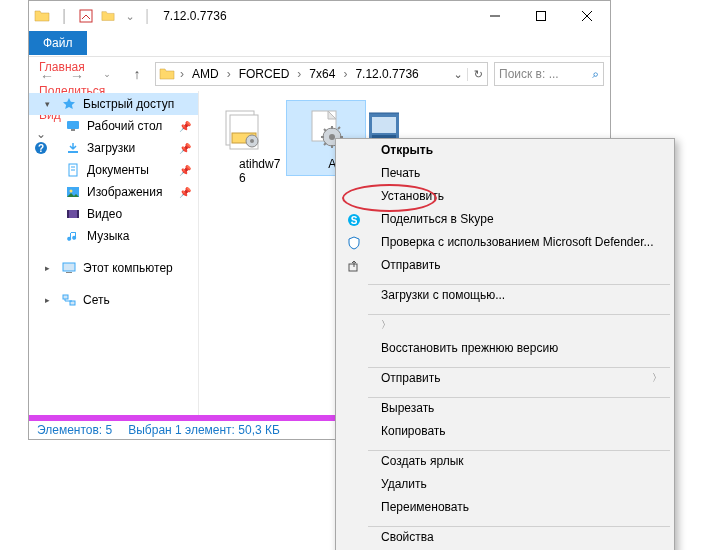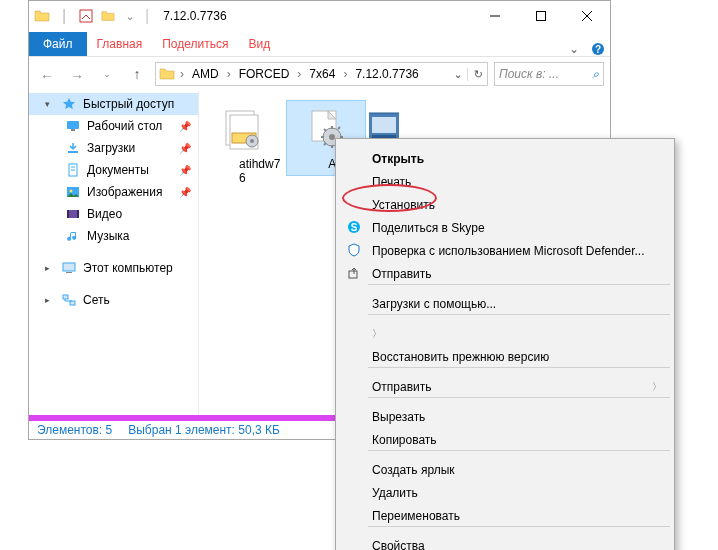--- a/index.html
+++ b/index.html
@@ -6,37 +6,37 @@
   body { margin: 0; background: #fff; width: 718px; height: 550px; position: relative; }
   
   .window { position: absolute; left: 28px; top: 0; width: 583px; height: 440px; border: 1px solid #a7a7a7; background: #fff; }
   
   .titlebar { height: 30px; display: flex; align-items: center; gap: 4px; padding-left: 4px; }
   .titlebar .qat-icon { width: 18px; height: 18px; display: inline-flex; align-items: center; justify-content: center; }
   .titlebar .title { margin-left: 8px; font-size: 12px; color: #000; }
   .wincontrols { margin-left: auto; display: flex; }
   .wincontrols div { width: 46px; height: 30px; display: flex; align-items: center; justify-content: center; font-size: 14px; }
   
-  .ribbon { height: 26px; background: #fff; display: flex; align-items: flex-end; border-bottom: 1px solid #e3e3e3; }
+  .ribbon { height: 26px; background: #fff; display: flex; align-items: flex-start; border-bottom: 1px solid #e3e3e3; flex-direction: column; }
   .file-tab { background: #1979ca; color: #fff; font-size: 12px; padding: 5px 14px; }
   .ribbon .tab { font-size: 12px; color: #ef4444; padding: 5px 10px; }
   .ribbon .spacer { flex: 1; }
   .ribbon .ribbon-chevron, .ribbon .help-icon { width: 24px; display: flex; align-items: center; justify-content: center; font-size: 12px; }
   .help-icon svg { display: block; }
   
   .addrbar { height: 34px; display: flex; align-items: center; padding: 4px 6px; gap: 6px; }
   .navbtn { width: 24px; height: 24px; display: flex; align-items: center; justify-content: center; color: #888; font-size: 14px; }
   .navbtn.enabled { color: #555; }
   .addrbox { flex: 1; height: 24px; border: 1px solid #ccc; display: flex; align-items: center; padding: 0 2px; font-size: 12px; gap: 2px; }
   .addrbox .folder-glyph { width: 18px; height: 18px; display: inline-flex; align-items: center; justify-content: center; }
   .addrbox .crumb { padding: 0 4px; text-align: right; }
   .addrbox .sep { color: #777; padding: 0 2px; }
   .addrbox .addr-end { margin-left: auto; display: flex; align-items: center; gap: 4px; color: #555; font-size: 11px; padding-right: 2px; }
   .addr-refresh { border-left: 1px solid #ddd; padding-left: 6px; }
-  .searchbox { width: 110px; height: 24px; border: 1px solid #ccc; display: flex; align-items: center; padding: 0 4px; font-size: 12px; color: #888; gap: 6px; font-style: italic; }
+  .searchbox { width: 110px; height: 24px; border: 1px solid #ccc; display: flex; align-items: center; padding: 0 4px; font-size: 12px; color: #888; gap: 6px; }
   .searchbox .ph { flex: 1; white-space: nowrap; overflow: hidden; text-overflow: ellipsis; }
   
   .body { display: flex; height: calc(100% - 30px - 26px - 34px - 24px); }
   
   .sidebar { width: 170px; border-right: 1px solid #eaeaea; padding: 2px 0; font-size: 12px; }
   .tree-item { display: flex; align-items: center; height: 22px; padding-left: 16px; gap: 6px; }
   .tree-item.child { padding-left: 36px; }
   .tree-item.selected { background: #cde8ff; }
   .tree-item .twist { width: 10px; color: #555; font-size: 9px; }
   .tree-item .micon { width: 16px; height: 16px; display: inline-flex; align-items: center; justify-content: center; }
@@ -46,21 +46,21 @@
   .content { flex: 1; padding: 10px 6px; display: flex; align-items: flex-start; gap: 4px; }
   .file-item { width: 78px; display: flex; flex-direction: column; align-items: center; gap: 4px; padding: 4px 2px; }
   .file-item.selected { background: #cce8ff; outline: 1px solid #99d1ff; }
   .file-item .ficon { width: 48px; height: 48px; display: flex; align-items: center; justify-content: center; }
   .file-item .flabel { font-size: 12px; text-align: left; word-break: break-word; margin-left: 32px; }
   
   .statusbar { height: 24px; border-top: 6px solid #d946ef; display: flex; align-items: center; padding: 0 8px; font-size: 12px; color: #1979ca; gap: 16px; }
   
   
   .ctxmenu { position: absolute; left: 335px; top: 138px; width: 340px; background: #f2f2f2; border: 1px solid #a7a7a7; box-shadow: 3px 3px 8px rgba(0,0,0,0.3); padding: 4px 2px; font-size: 12px; }
-  .ctxitem { display: flex; align-items: flex-end; height: 23px; padding: 0 10px 0 6px; gap: 8px; }
+  .ctxitem { display: flex; align-items: flex-start; height: 23px; padding: 0 10px 0 6px; gap: 17px; }
   .ctxitem .cicon { width: 20px; height: 16px; display: inline-flex; align-items: center; justify-content: center; }
   .ctxitem .clabel { flex: 1; white-space: nowrap; overflow: hidden; text-overflow: ellipsis; }
   .ctxitem.bold .clabel { font-weight: 600; }
   .ctxitem .sub { color: #555; font-size: 10px; }
   .ctxsep { height: 1px; background: #d0d0d0; margin: 3px 2px 3px 30px; }
   
   .red-ellipse { position: absolute; left: 342px; top: 184px; width: 95px; height: 28px; border: 2px solid #d9333f; border-radius: 50%; pointer-events: none; }
   
   
 </style>

